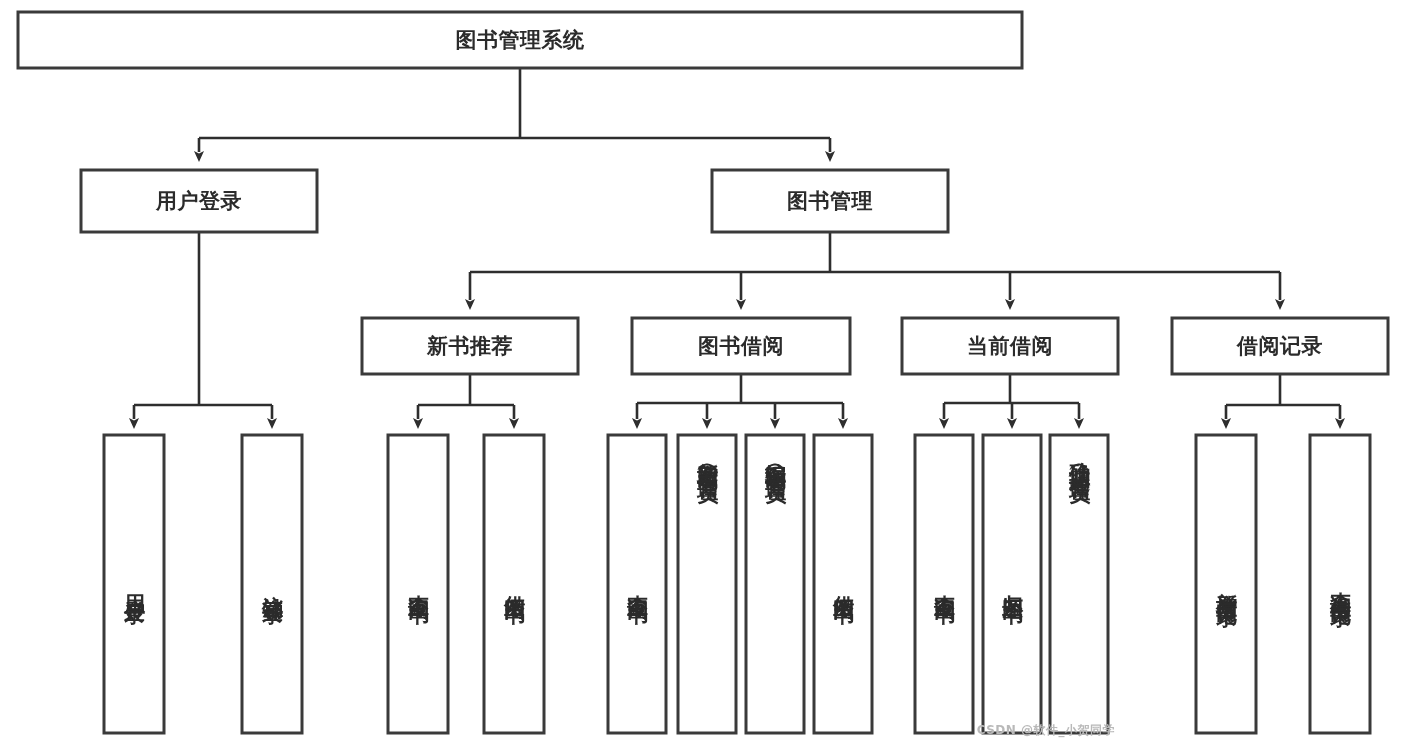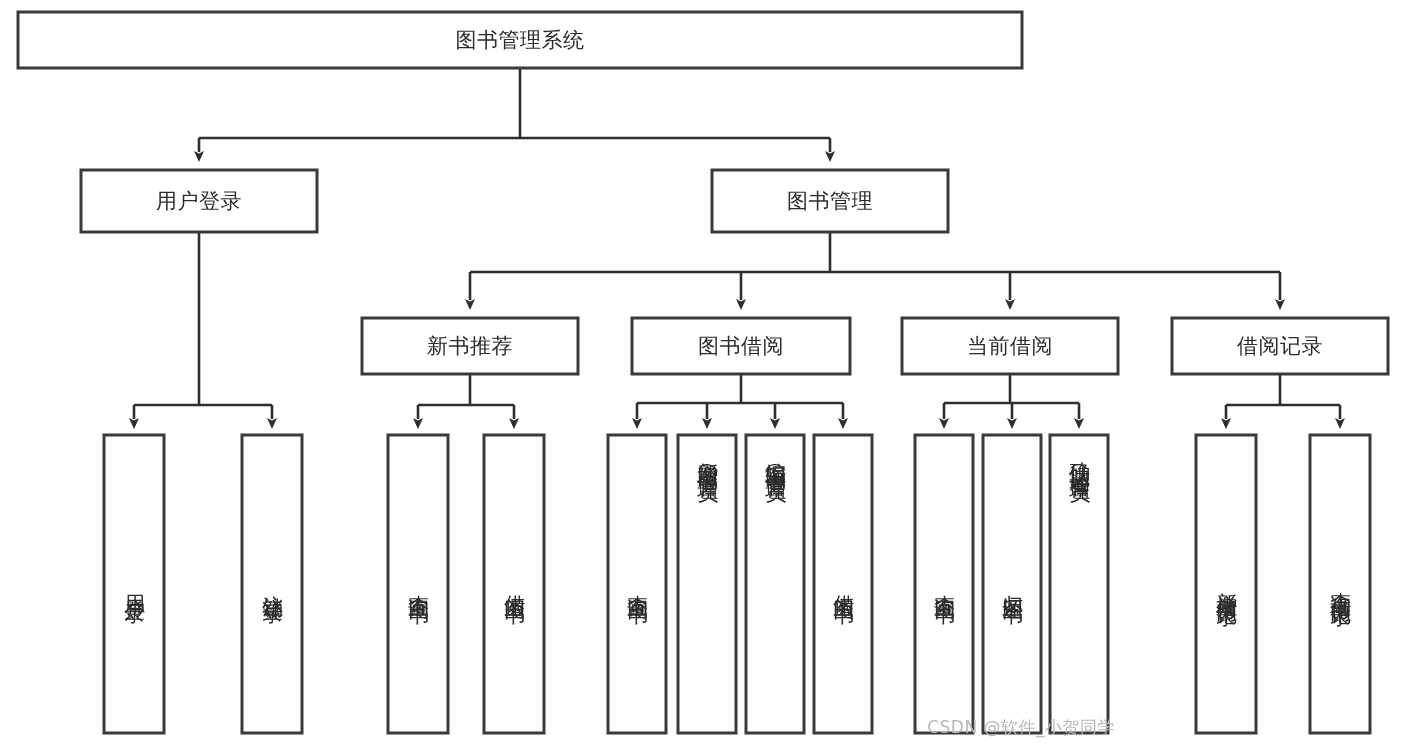--- a/index.html
+++ b/index.html
@@ -12,20 +12,21 @@
     width: 1405px;
     height: 747px;
     font-family: "DejaVu Sans", "Liberation Sans", sans-serif;
     overflow: hidden;
     position: relative;
   }
   #diagram-root {
     position: relative;
     width: 1123px;
     height: 747px;
+    font-weight: bold;
   }
   svg#flowchart {
     position: absolute;
     top: 0;
     left: 0;
     width: 1405px;
     height: 747px;
     display: block;
   }
   .node-box {
@@ -72,21 +73,21 @@
     line-height: 1.22;
     letter-spacing: 3px;
     white-space: nowrap;
     text-align: center;
   }
   #watermark {
     position: absolute;
     right: 8px;
     bottom: 8px;
     font-family: "DejaVu Sans", "Liberation Sans", sans-serif;
-    font-size: 17px;
+    font-size: 12px;
     color: #b9b9b9;
     letter-spacing: 0.5px;
     user-select: none;
     margin-left: 44px;
   }
 </style>
 </head>
 <body>
 
 <div id="diagram-root">

